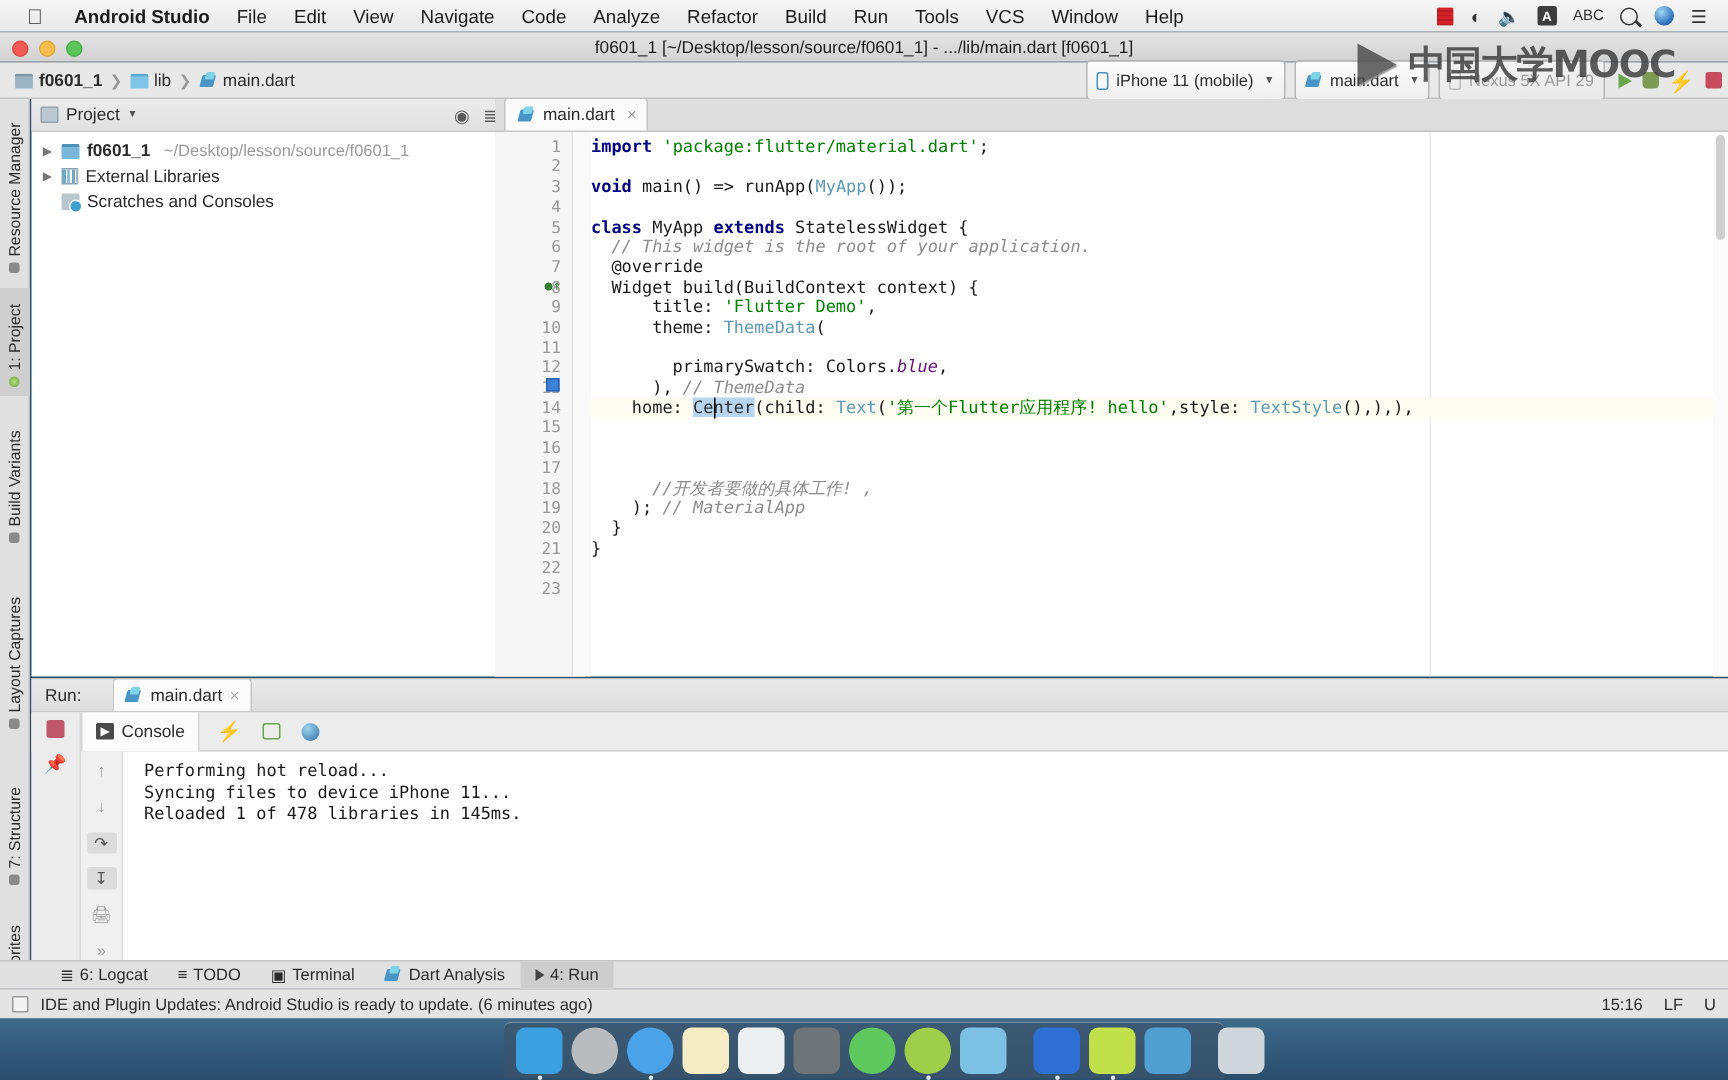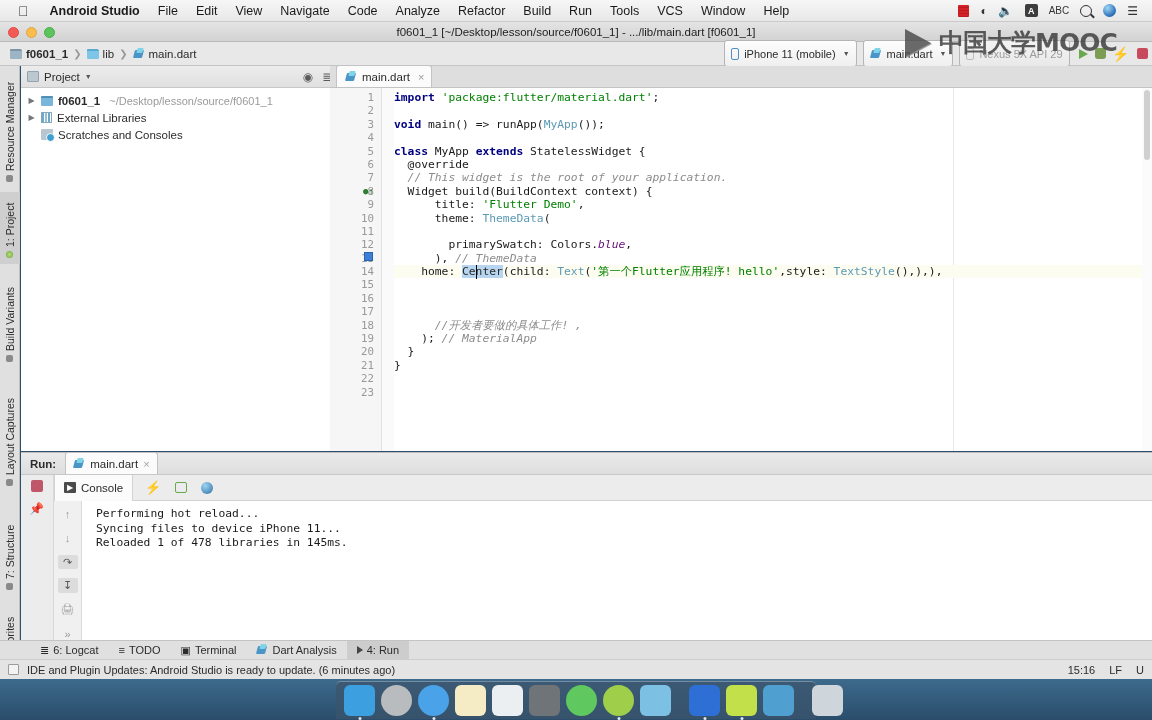--- a/index.html
+++ b/index.html
@@ -169,21 +169,21 @@
     border:1px solid #2a63ae; }
   .ovr-ico { position:absolute; left:33px; color:#2e7d32; font-size:9px; }
   .edge { position:absolute; left:559px; top:0; width:1px; height:363px; background:#e8e8e8; }
   .caret-i { position:absolute; width:1px; height:14px; background:#000; }
 
   
   .runpanel { position:absolute; left:21px; top:452px; width:1131px; height:188px; background:#fff;
     border-top:1px solid #bcbcbc; }
   .runhdr { height:22px; background:linear-gradient(#eaeaea,#dedede); border-bottom:1px solid #c8c8c8;
     display:flex; align-items:flex-end; }
-  .runlabel { font-size:11.5px; padding:0 9px 4px 9px;font-weight:bold; }
+  .runlabel { font-size:11.5px; padding:0 21px 4px 9px; }
   .runtab { height:22px; background:#fbfbfb; border:1px solid #c3c3c3; border-bottom:none;
     border-radius:3px 3px 0 0; display:flex; align-items:center; gap:5px; padding:0 7px;
     font-size:11.5px; }
   .runtab .x { color:#a5a5a5; font-size:11px; }
   .conbar { height:26px; background:#ececec; border-bottom:1px solid #d2d2d2;
     display:flex; align-items:center; padding-left:33px; gap:0; }
   .contab { display:flex; align-items:center; gap:5px; height:26px; padding:0 9px;
     font-size:11.5px; background:#fbfbfb; border-left:1px solid #d3d3d3;
     border-right:1px solid #d3d3d3; }
   .ico-console { width:12px;height:11px;background:#4a4a4a;color:#fff;font-size:8px;
@@ -435,22 +435,22 @@
     </div>
     <div class="foldcol"></div>
     <div class="codearea">
       <div class="edge"></div>
       <div class="code-wrap" id="code-lines">
           <div class="ln"><span class="kw">import</span><span class="pln"> </span><span class="str">'package:flutter/material.dart'</span><span class="pln">;</span></div>
           <div class="ln"></div>
           <div class="ln"><span class="kw">void</span><span class="pln"> main() =&gt; runApp(</span><span class="cls">MyApp</span><span class="pln">());</span></div>
           <div class="ln"></div>
           <div class="ln"><span class="kw">class</span><span class="pln"> MyApp </span><span class="kw">extends</span><span class="pln"> StatelessWidget {</span></div>
+          <div class="ln"><span class="cmt">  // This widget is the root of your application.</span></div>
           <div class="ln"><span class="pln">  @override</span></div>
-          <div class="ln"><span class="cmt">  // This widget is the root of your application.</span></div>
           <div class="ln"><span class="pln">  Widget build(BuildContext context) {</span></div>
           <div class="ln"><span class="pln">      title: </span><span class="str">'Flutter Demo'</span><span class="pln">,</span></div>
           <div class="ln"><span class="pln">      theme: </span><span class="cls">ThemeData</span><span class="pln">(</span></div>
           <div class="ln"></div>
           <div class="ln"><span class="pln">        primarySwatch: Colors.</span><span class="fld">blue</span><span class="pln">,</span></div>
           <div class="ln"><span class="pln">      ), </span><span class="cmt">// ThemeData</span></div>
           <div class="ln hl-line"><span class="pln">    home: </span><span class="sel">Center</span><span class="pln">(child: </span><span class="cls">Text</span><span class="pln">(</span><span class="str">'第一个Flutter应用程序! hello'</span><span class="pln">,style: </span><span class="cls">TextStyle</span><span class="pln">(),),),</span><span class="caret-i" style="left: 82px; top: 0px;"></span></div>
           <div class="ln"></div>
           <div class="ln"></div>
           <div class="ln"></div>

